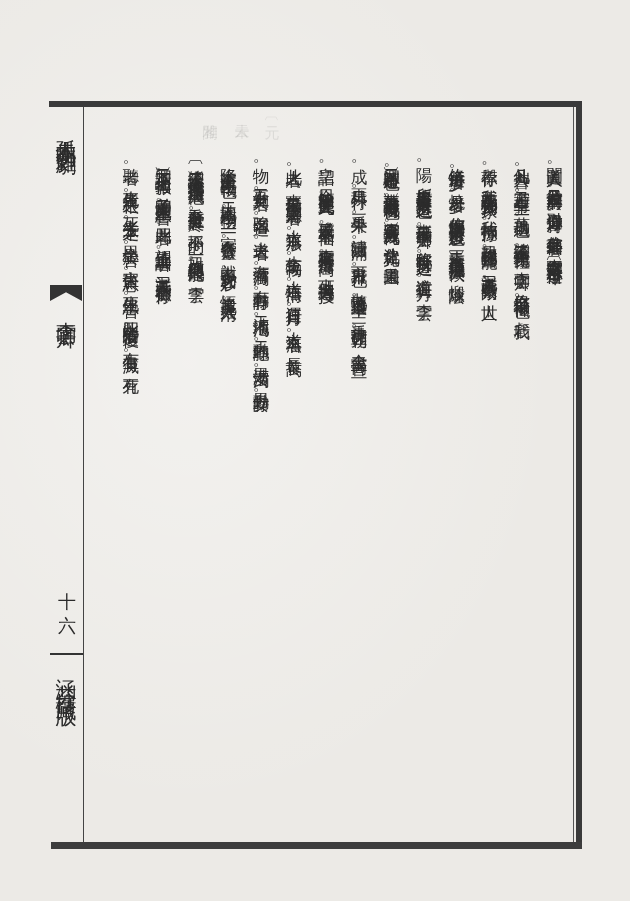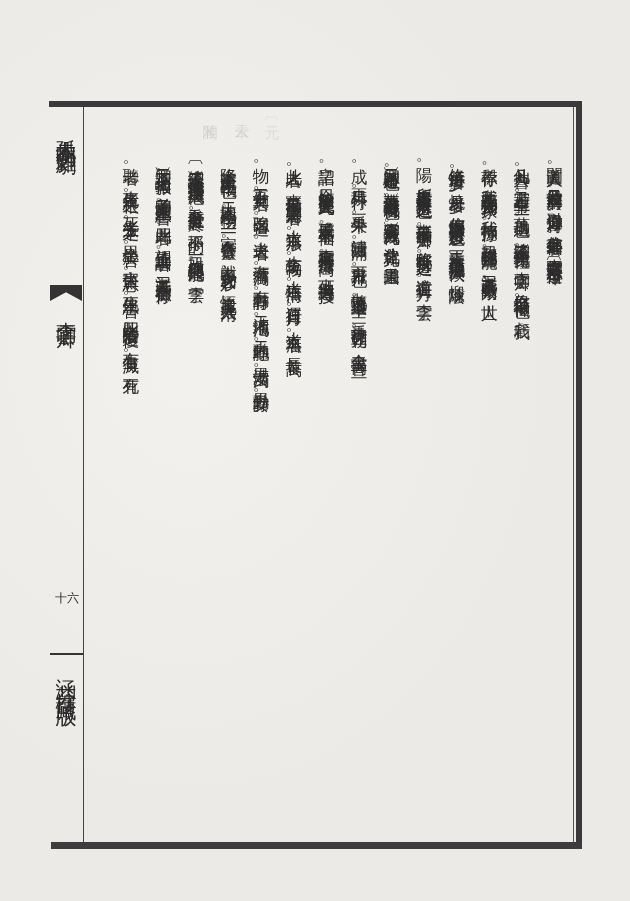--- a/index.html
+++ b/index.html
@@ -50,21 +50,21 @@
     background: #333;
     clip-path: polygon(0 0, 100% 0, 100% 100%, 50% 45%, 0 100%);
   }
   .margin-play {
     position: absolute; left: 52px; top: 305px; width: 28px;
     writing-mode: vertical-rl; text-orientation: upright;
     font-size: 21px; letter-spacing: 3px; line-height: 28px;
   }
   .page-number {
     position: absolute; left: 55px; top: 590px; width: 24px;
-    font-size: 12px; text-align: center;
+    font-size: 18px; text-align: center;
   }
   .publisher-rule {
     position: absolute; left: 50px; top: 653px; width: 33px; height: 2px;
     background: #333;
   }
   .publisher {
     position: absolute; left: 52px; top: 662px; width: 28px;
     writing-mode: vertical-rl; text-orientation: upright;
     font-size: 21px; letter-spacing: 7px; line-height: 28px;
   }

